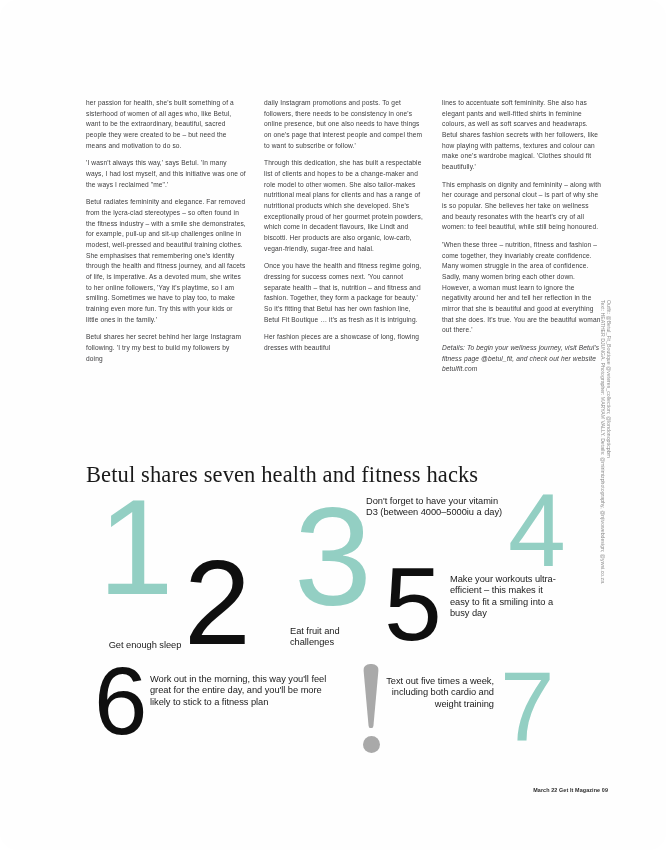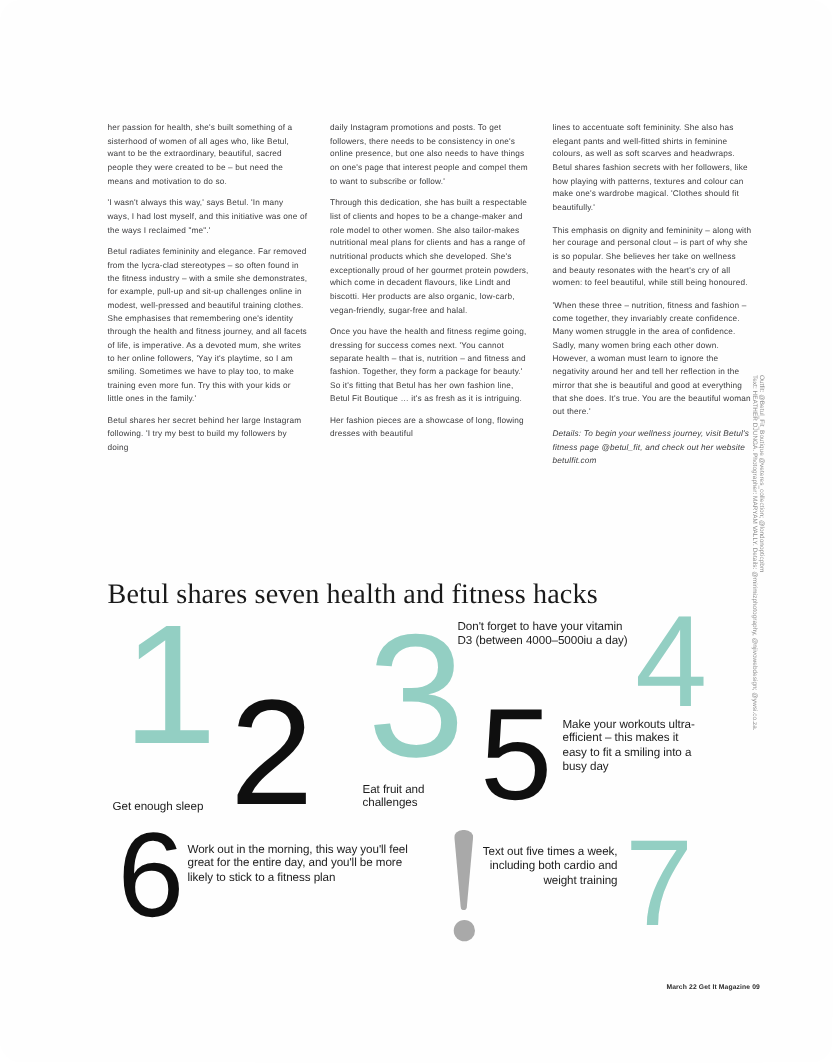--- a/index.html
+++ b/index.html
@@ -67,21 +67,21 @@
     position:absolute;
     font-size:9.3px;
     line-height:1.22;
     color:#1b1b1b;
     letter-spacing:-0.005em;
   }
   .cap.right{text-align:right;}
 
   
   #n1{left:12px;  top:8px;   font-size:136px;}
-  #c1{left:4px;   top:154px; width:110px;}
+  #c1{left:4px;   top:154px; width:110px;text-align:center;}
 
   #n2{left:98px;  top:70px;  font-size:120px;}
   #c2{left:100px; top:14px;  width:128px;}
 
   #n3{left:208px; top:16px;  font-size:140px;}
   #c3{left:204px; top:140px; width:84px;}
 
   #n4{left:422px; top:4px;   font-size:104px;}
   #c4{left:280px; top:10px;  width:138px;}
 

